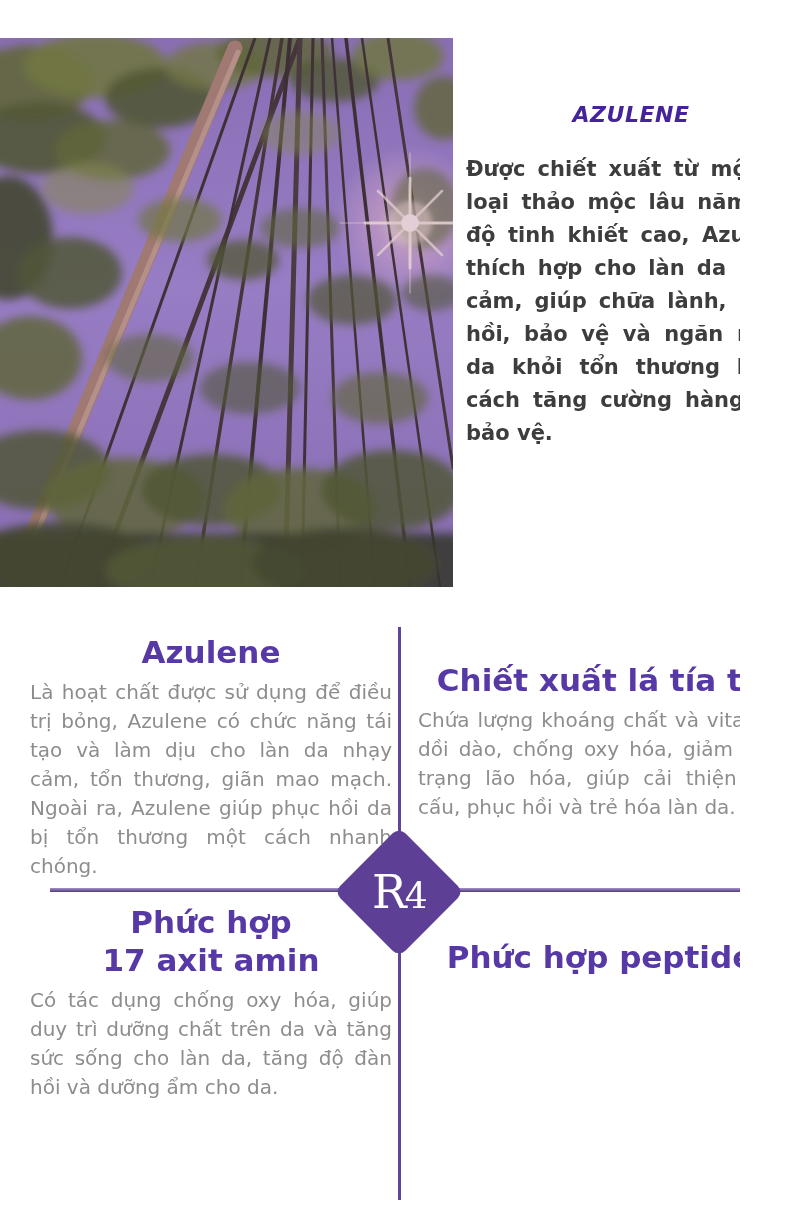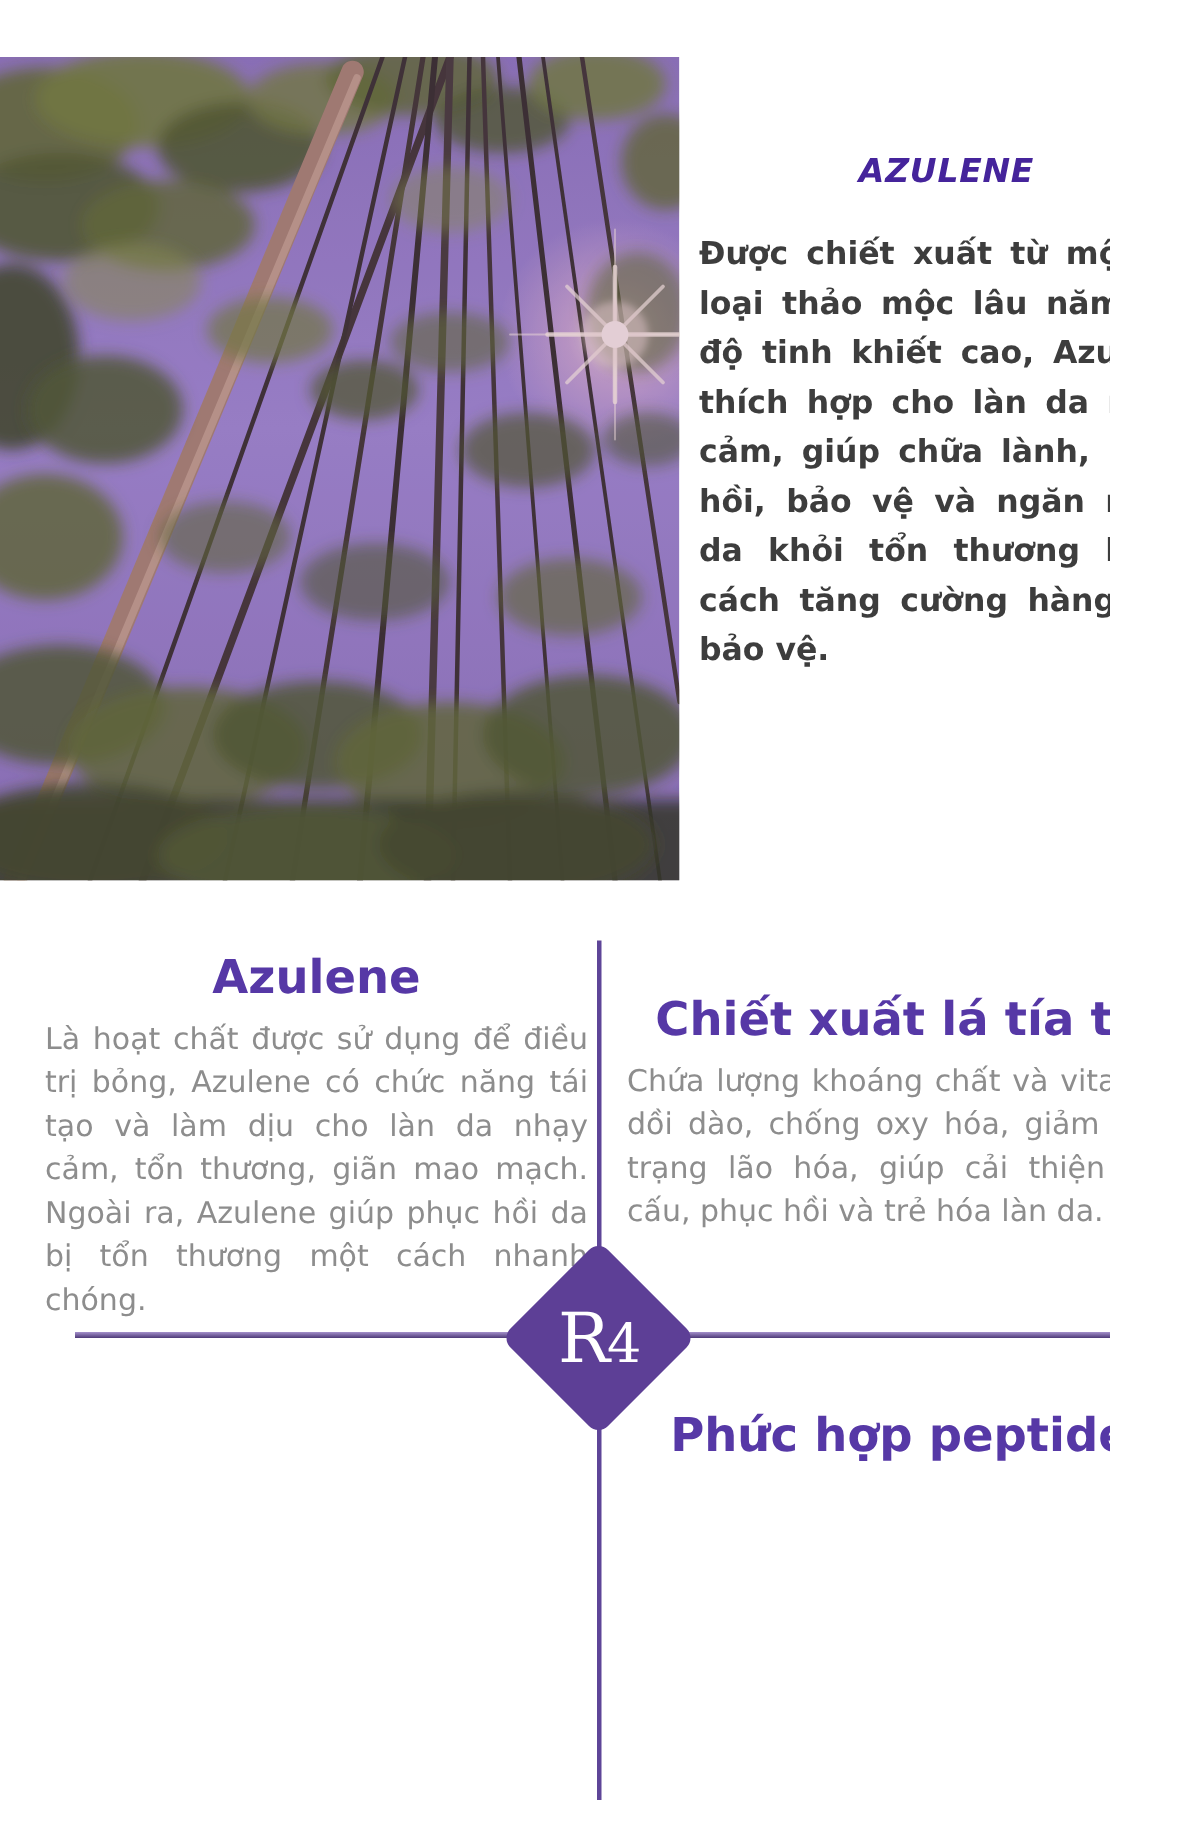--- a/index.html
+++ b/index.html
@@ -182,18 +182,23 @@
   <section class="quad q1">
     <h2>Azulene</h2>
     <p>Là hoạt chất được sử dụng để điều trị bỏng, Azulene có chức năng tái tạo và làm dịu cho làn da nhạy cảm, tổn thương, giãn mao mạch. Ngoài ra, Azulene giúp phục hồi da bị tổn thương một cách nhanh chóng.</p>
   </section>
 
   <section class="quad q2">
     <h2>Chiết xuất lá tía tô</h2>
     <p>Chứa lượng khoáng chất và vitamin dồi dào, chống oxy hóa, giảm tình trạng lão hóa, giúp cải thiện kết cấu, phục hồi và trẻ hóa làn da.</p>
   </section>
 
+  <section class="quad q3">
+    <h2>Phức hợp
+17 axit amin</h2>
+    <p>Có tác dụng chống oxy hóa, giúp duy trì dưỡng chất trên da và tăng sức sống cho làn da, tăng độ đàn hồi và dưỡng ẩm cho da.</p>
+  </section>
 
   <section class="quad q4">
     <h2>Phức hợp peptide</h2>
   </section>
 
 </div>
 
 </body></html>

